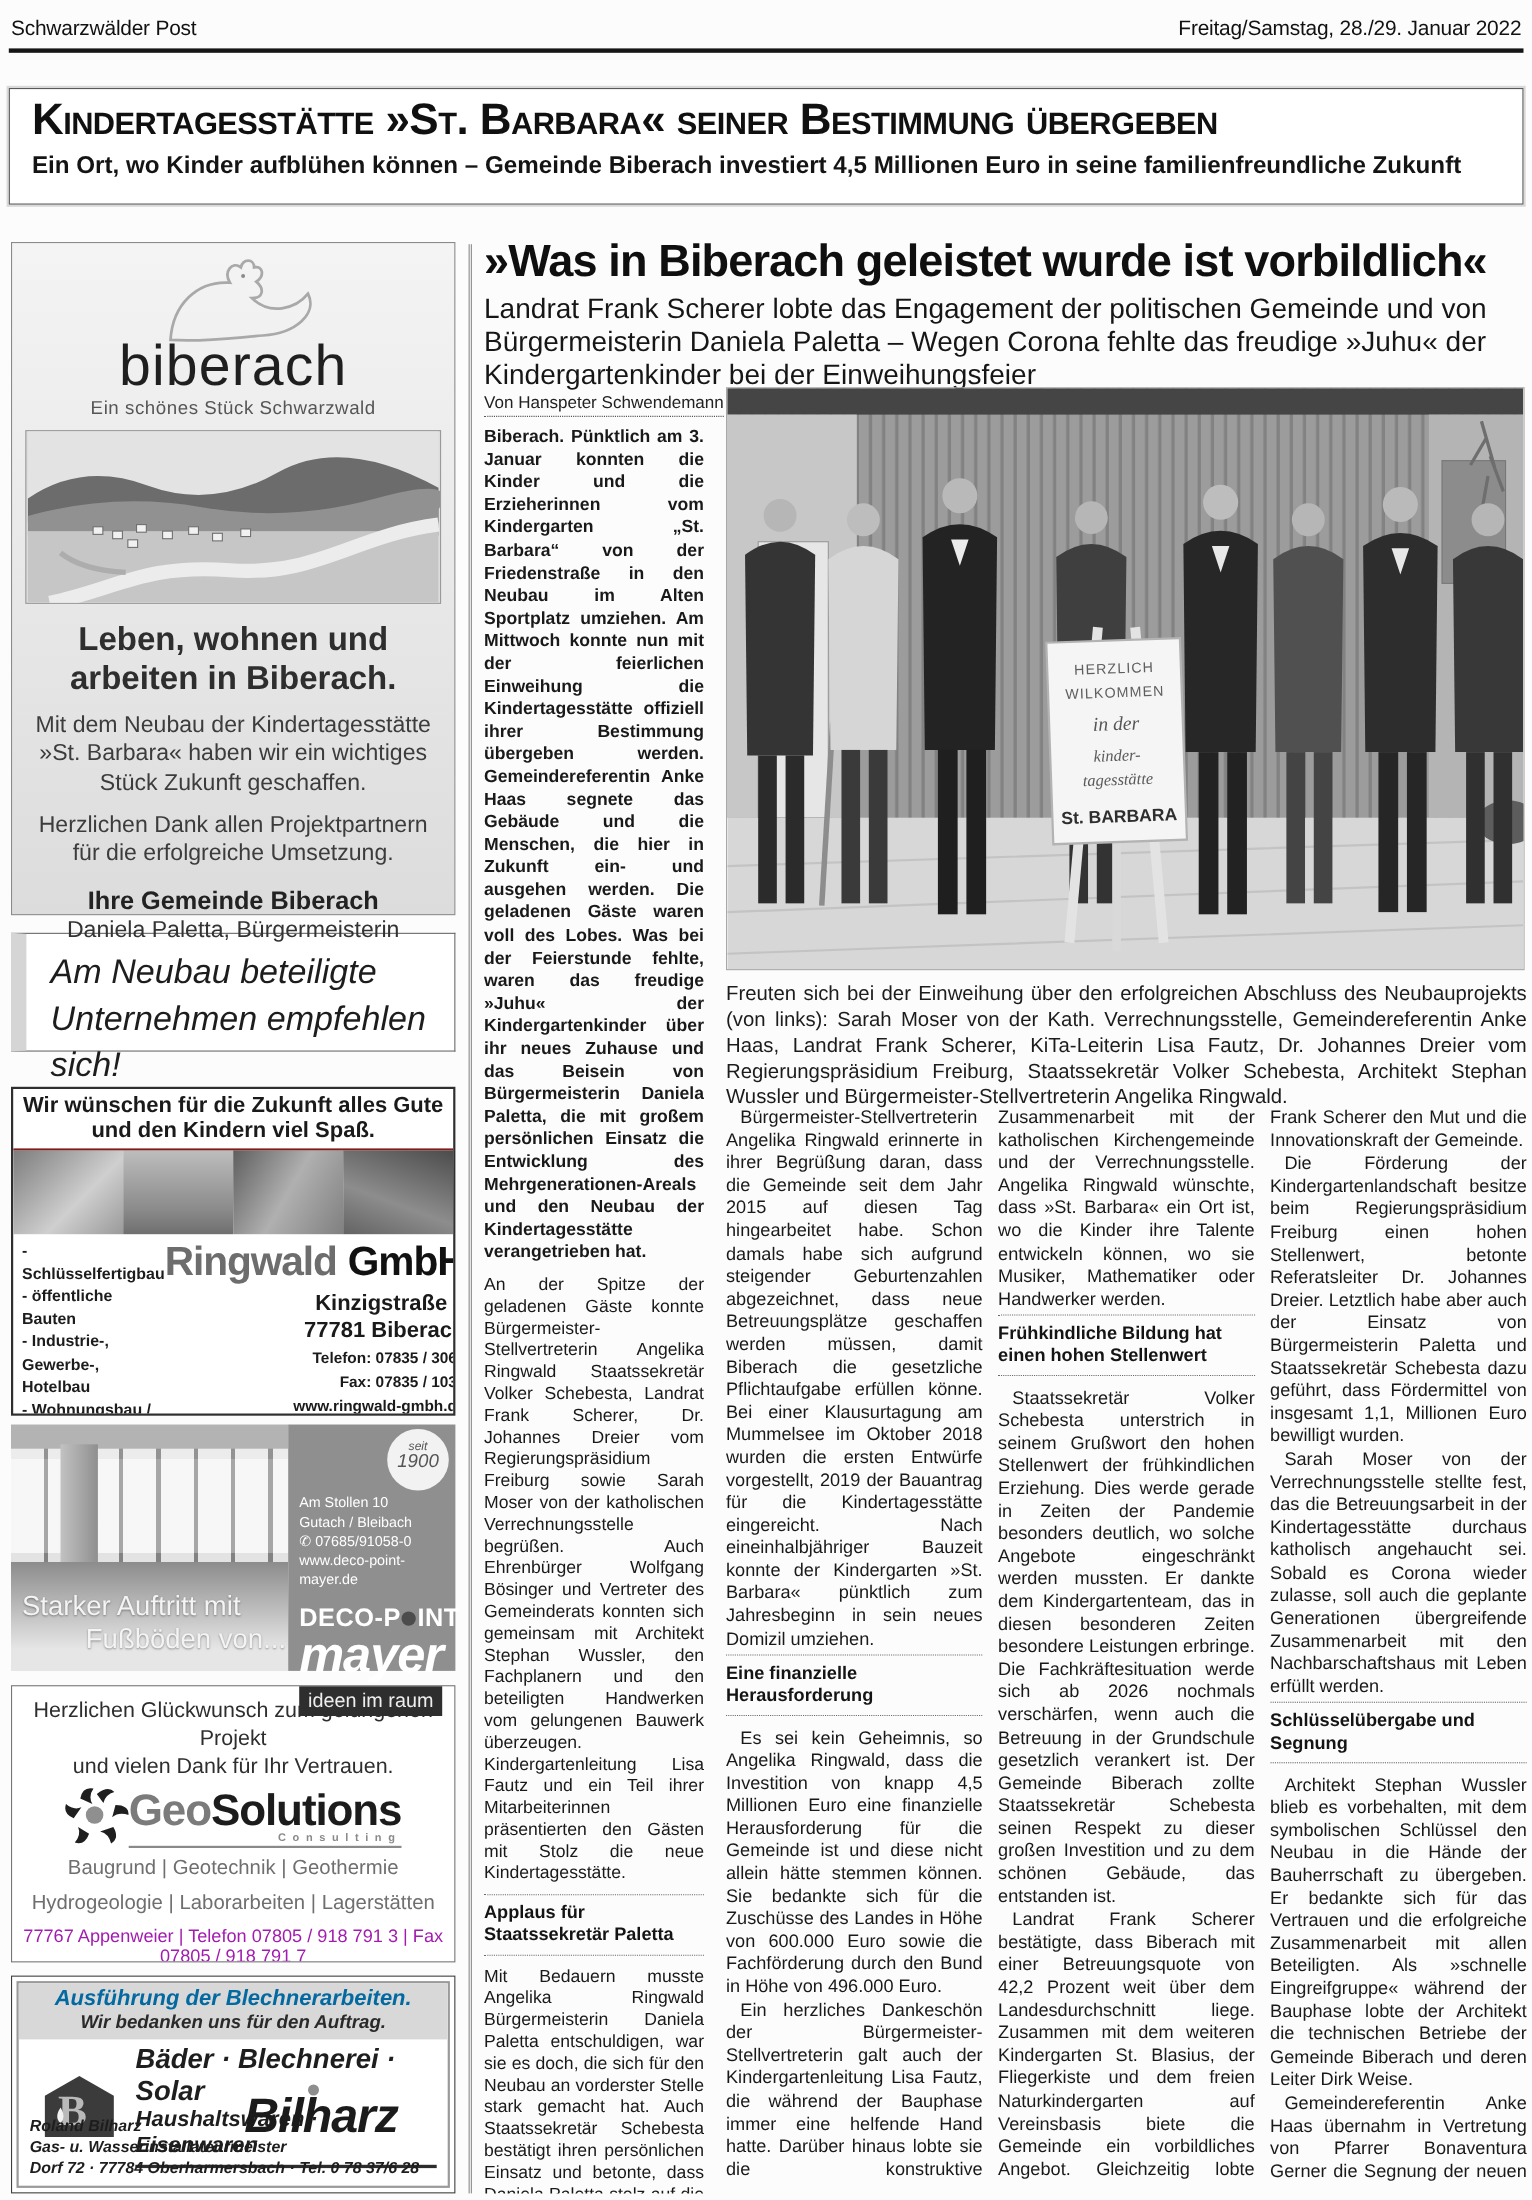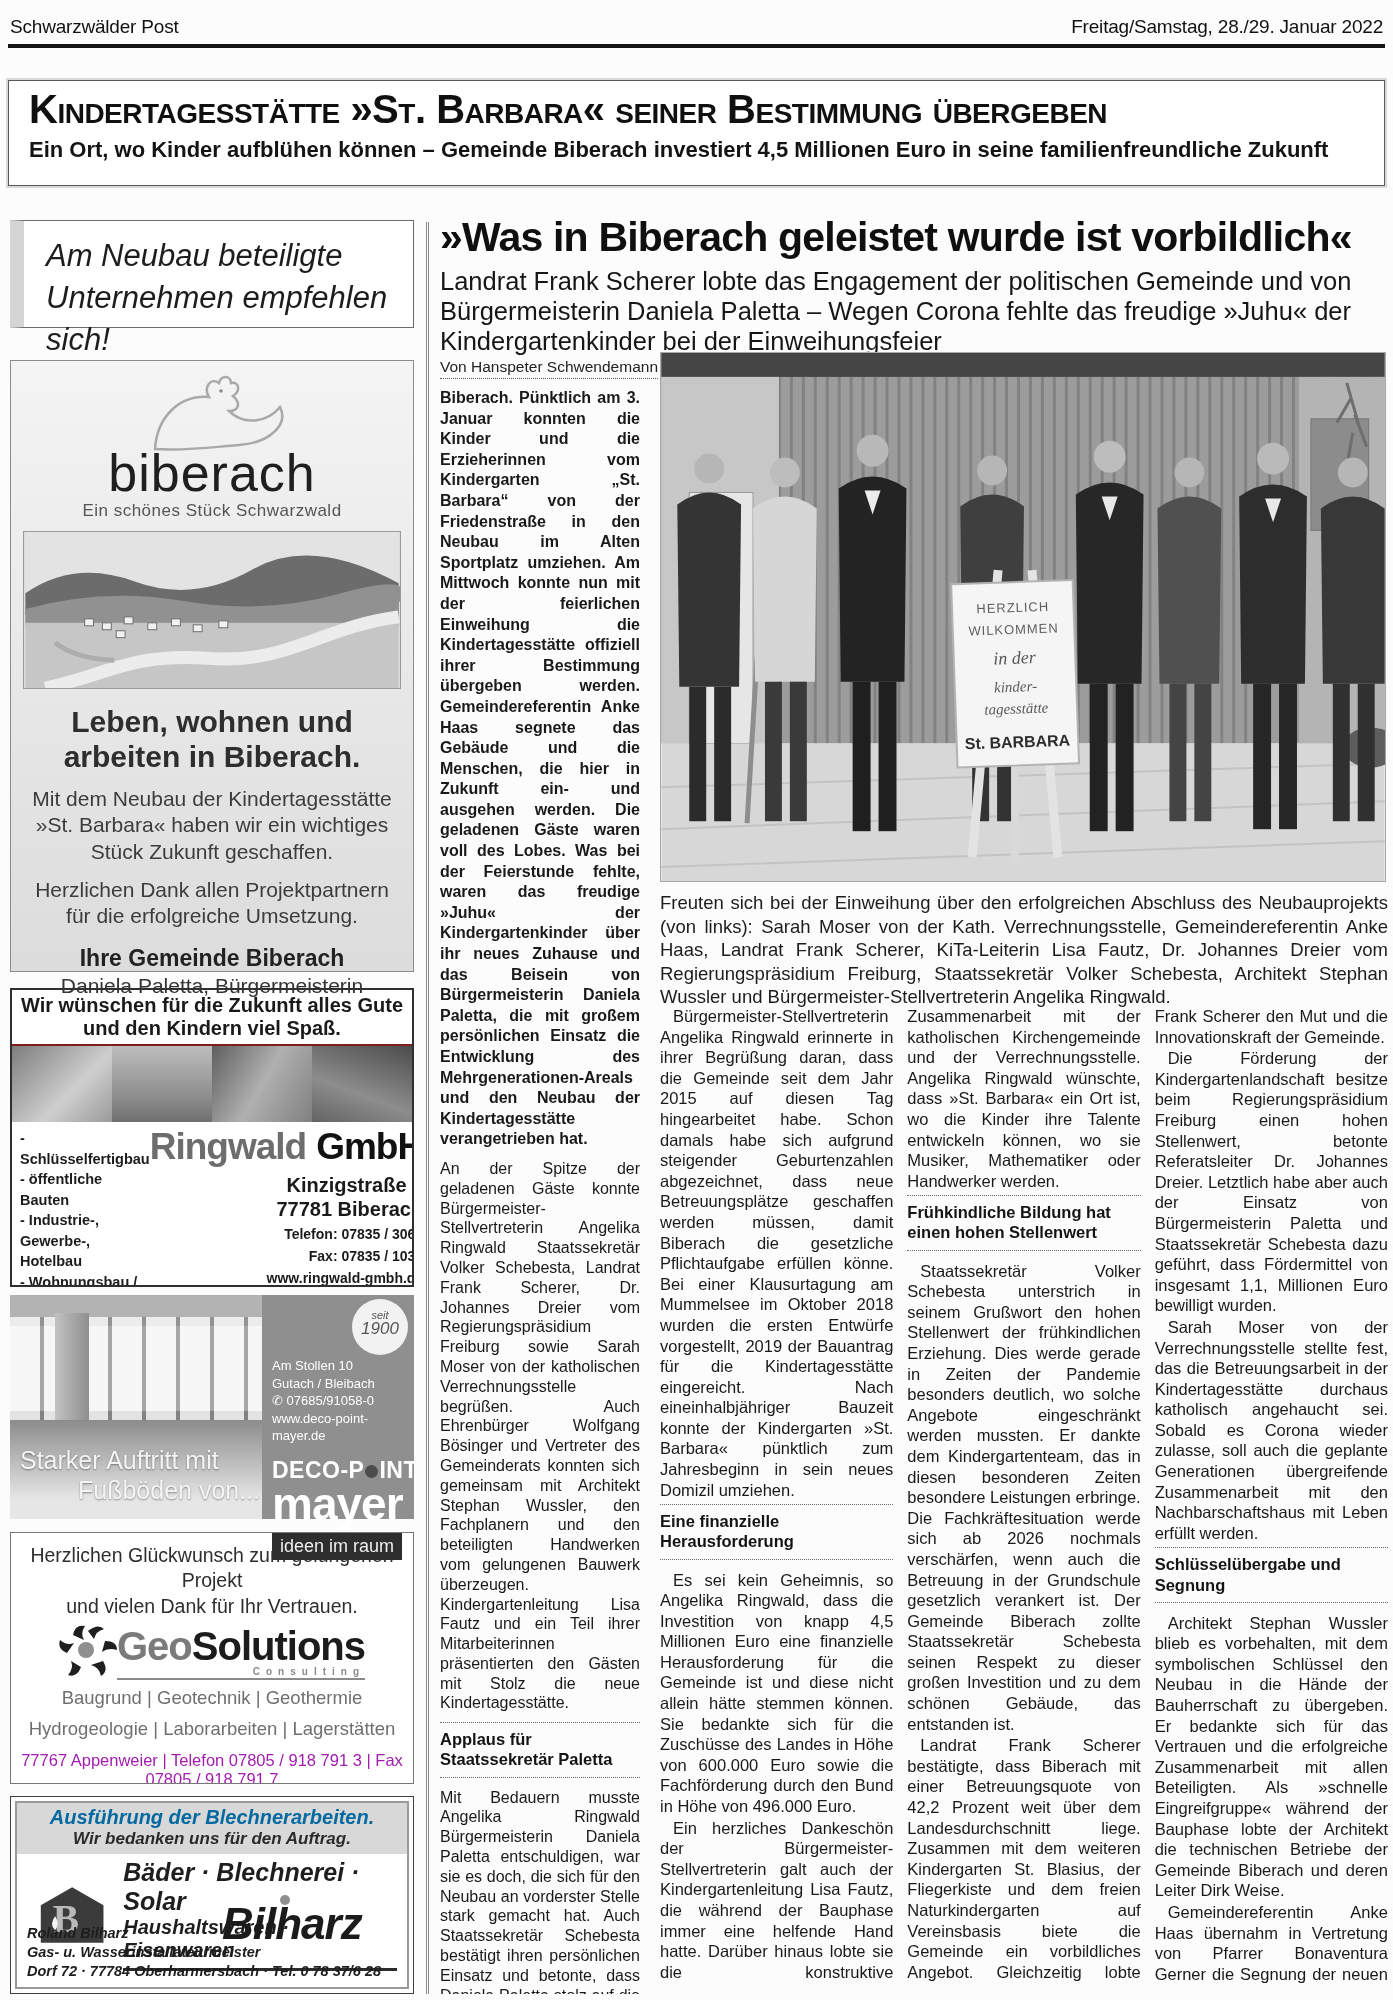--- a/index.html
+++ b/index.html
@@ -60,21 +60,21 @@
   .dc-pillar { position:absolute; left:18%; top:8%; width:34px; height:62%; background:linear-gradient(90deg,#c2c2c2,#8f8f8f); }
   .dc-txt { position:absolute; left:10px; bottom:14px; color:#f4f4f4; font-size:25px; line-height:1.2; text-shadow:0 1px 2px rgba(0,0,0,.4); }
   .dc-txt .t2 { margin-left:58px; }
   .dc-panel { width:152px; background:#8f8f8f; position:relative; color:#fff; padding:10px 10px 0; }
   .dc-badge { position:absolute; right:6px; top:4px; width:56px; height:56px; border-radius:50%; background:#f2f2f2; color:#555; text-align:center; font-style:italic; }
   .dc-badge .b1 { font-size:11px; display:block; margin-top:10px; }
   .dc-badge .b2 { font-size:17px; display:block; margin-top:-2px; }
   .dc-addr { font-size:13px; line-height:1.35; margin-top:52px; }
   .dc-brand1 { font-size:23px; font-weight:bold; letter-spacing:0.5px; margin-top:12px; white-space:nowrap; }
   .dc-dot { display:inline-block; width:13px; height:13px; border-radius:50%; background:#4c4c4c; margin:0 1px; }
-  .dc-brand2 { font-size:46px; font-weight:bold; line-height:0.9; letter-spacing:-1px; }
+  .dc-brand2 { font-size:46px; font-weight:bold; line-height:0.9; letter-spacing:-1px;font-style:italic; }
   .dc-tag { background:#2e2e2e; color:#eee; font-size:18px; padding:3px 8px; display:inline-block; margin-top:8px; }
 
   
   .ad-geo { height:252px; border:1px solid #777; text-align:center; padding-top:10px; margin-bottom:12px; overflow:hidden; }
   .geo-h { font-size:19.5px; color:#2e2e2e; line-height:1.3; }
   .geo-logo { display:flex; align-items:center; justify-content:center; margin-top:6px; }
   .geo-word { font-size:40px; font-weight:bold; letter-spacing:-1px; border-bottom:2px solid #8a8a8a; line-height:1.05; }
   .geo-word .g1 { color:#7b7b7b; } .geo-word .g2 { color:#1c1c1c; }
   .geo-cons { display:block; font-size:10px; letter-spacing:6px; color:#8a8a8a; text-align:right; font-weight:bold; }
   .geo-s { font-size:18.5px; color:#6f6f6f; line-height:1.35; margin-top:6px; }
@@ -125,22 +125,20 @@
     <span>Freitag/Samstag, 28./29. Januar 2022</span>
   </header>
   <div class="mastrule"></div>
 
   <section class="banner">
     <h1>Kindertagesstätte »St. Barbara« seiner Bestimmung übergeben</h1>
     <p class="sub">Ein Ort, wo Kinder aufblühen können – Gemeinde Biberach investiert 4,5 Millionen Euro in seine familienfreundliche Zukunft</p>
   </section>
 
   <aside class="rail">
-
-    <div class="adbox ad-partners">Am Neubau beteiligte Unternehmen empfehlen sich!</div>
 
     <div class="adbox ad-biberach">
       <svg class="bib-rooster" width="190" height="84" viewBox="0 0 190 84">
         <path d="M38,80 C40,48 62,26 92,28 C86,18 94,8 102,14 C104,6 114,6 114,14 C122,12 124,22 116,27 C124,34 122,42 112,42 C128,58 152,52 163,38 C172,56 152,74 122,76 C96,78 70,82 38,80 Z" fill="none" stroke="#a9a9a9" stroke-width="2.5"></path>
         <circle cx="104" cy="22" r="1.8" fill="#8a8a8a"></circle>
       </svg>
       <div class="bib-word">biberach</div>
       <div class="bib-tag">Ein schönes Stück Schwarzwald</div>
       <svg class="bib-photo" width="378" height="158" viewBox="0 0 378 158">
         <rect width="378" height="158" fill="#e3e3e3"></rect>
@@ -160,20 +158,22 @@
         <path d="M378,86 C300,96 266,134 186,128 S80,146 20,158" fill="none" stroke="#ececec" stroke-width="13"></path>
         <path d="M30,112 q20,16 60,18" fill="none" stroke="#adadad" stroke-width="5"></path>
       </svg>
       <div class="bib-head">Leben, wohnen und arbeiten in Biberach.</div>
       <p class="bib-p">Mit dem Neubau der Kindertagesstätte »St. Barbara« haben wir ein wichtiges Stück Zukunft geschaffen.</p>
       <p class="bib-p">Herzlichen Dank allen Projektpartnern für die erfolgreiche Umsetzung.</p>
       <div class="bib-sig1">Ihre Gemeinde Biberach</div>
       <div class="bib-sig2">Daniela Paletta, Bürgermeisterin</div>
     </div>
 
+    <div class="adbox ad-partners">Am Neubau beteiligte Unternehmen empfehlen sich!</div>
+
     <div class="adbox ad-ringwald">
       <div class="rg-top">Wir wünschen für die Zukunft alles Gute und den Kindern viel Spaß.</div>
       <div class="rg-strip">
         <div class="rg-ph1"></div>
         <div class="rg-ph2"></div>
         <div class="rg-ph3"></div>
         <div class="rg-ph4"></div>
       </div>
       <div class="rg-body">
         <ul class="rg-list">

